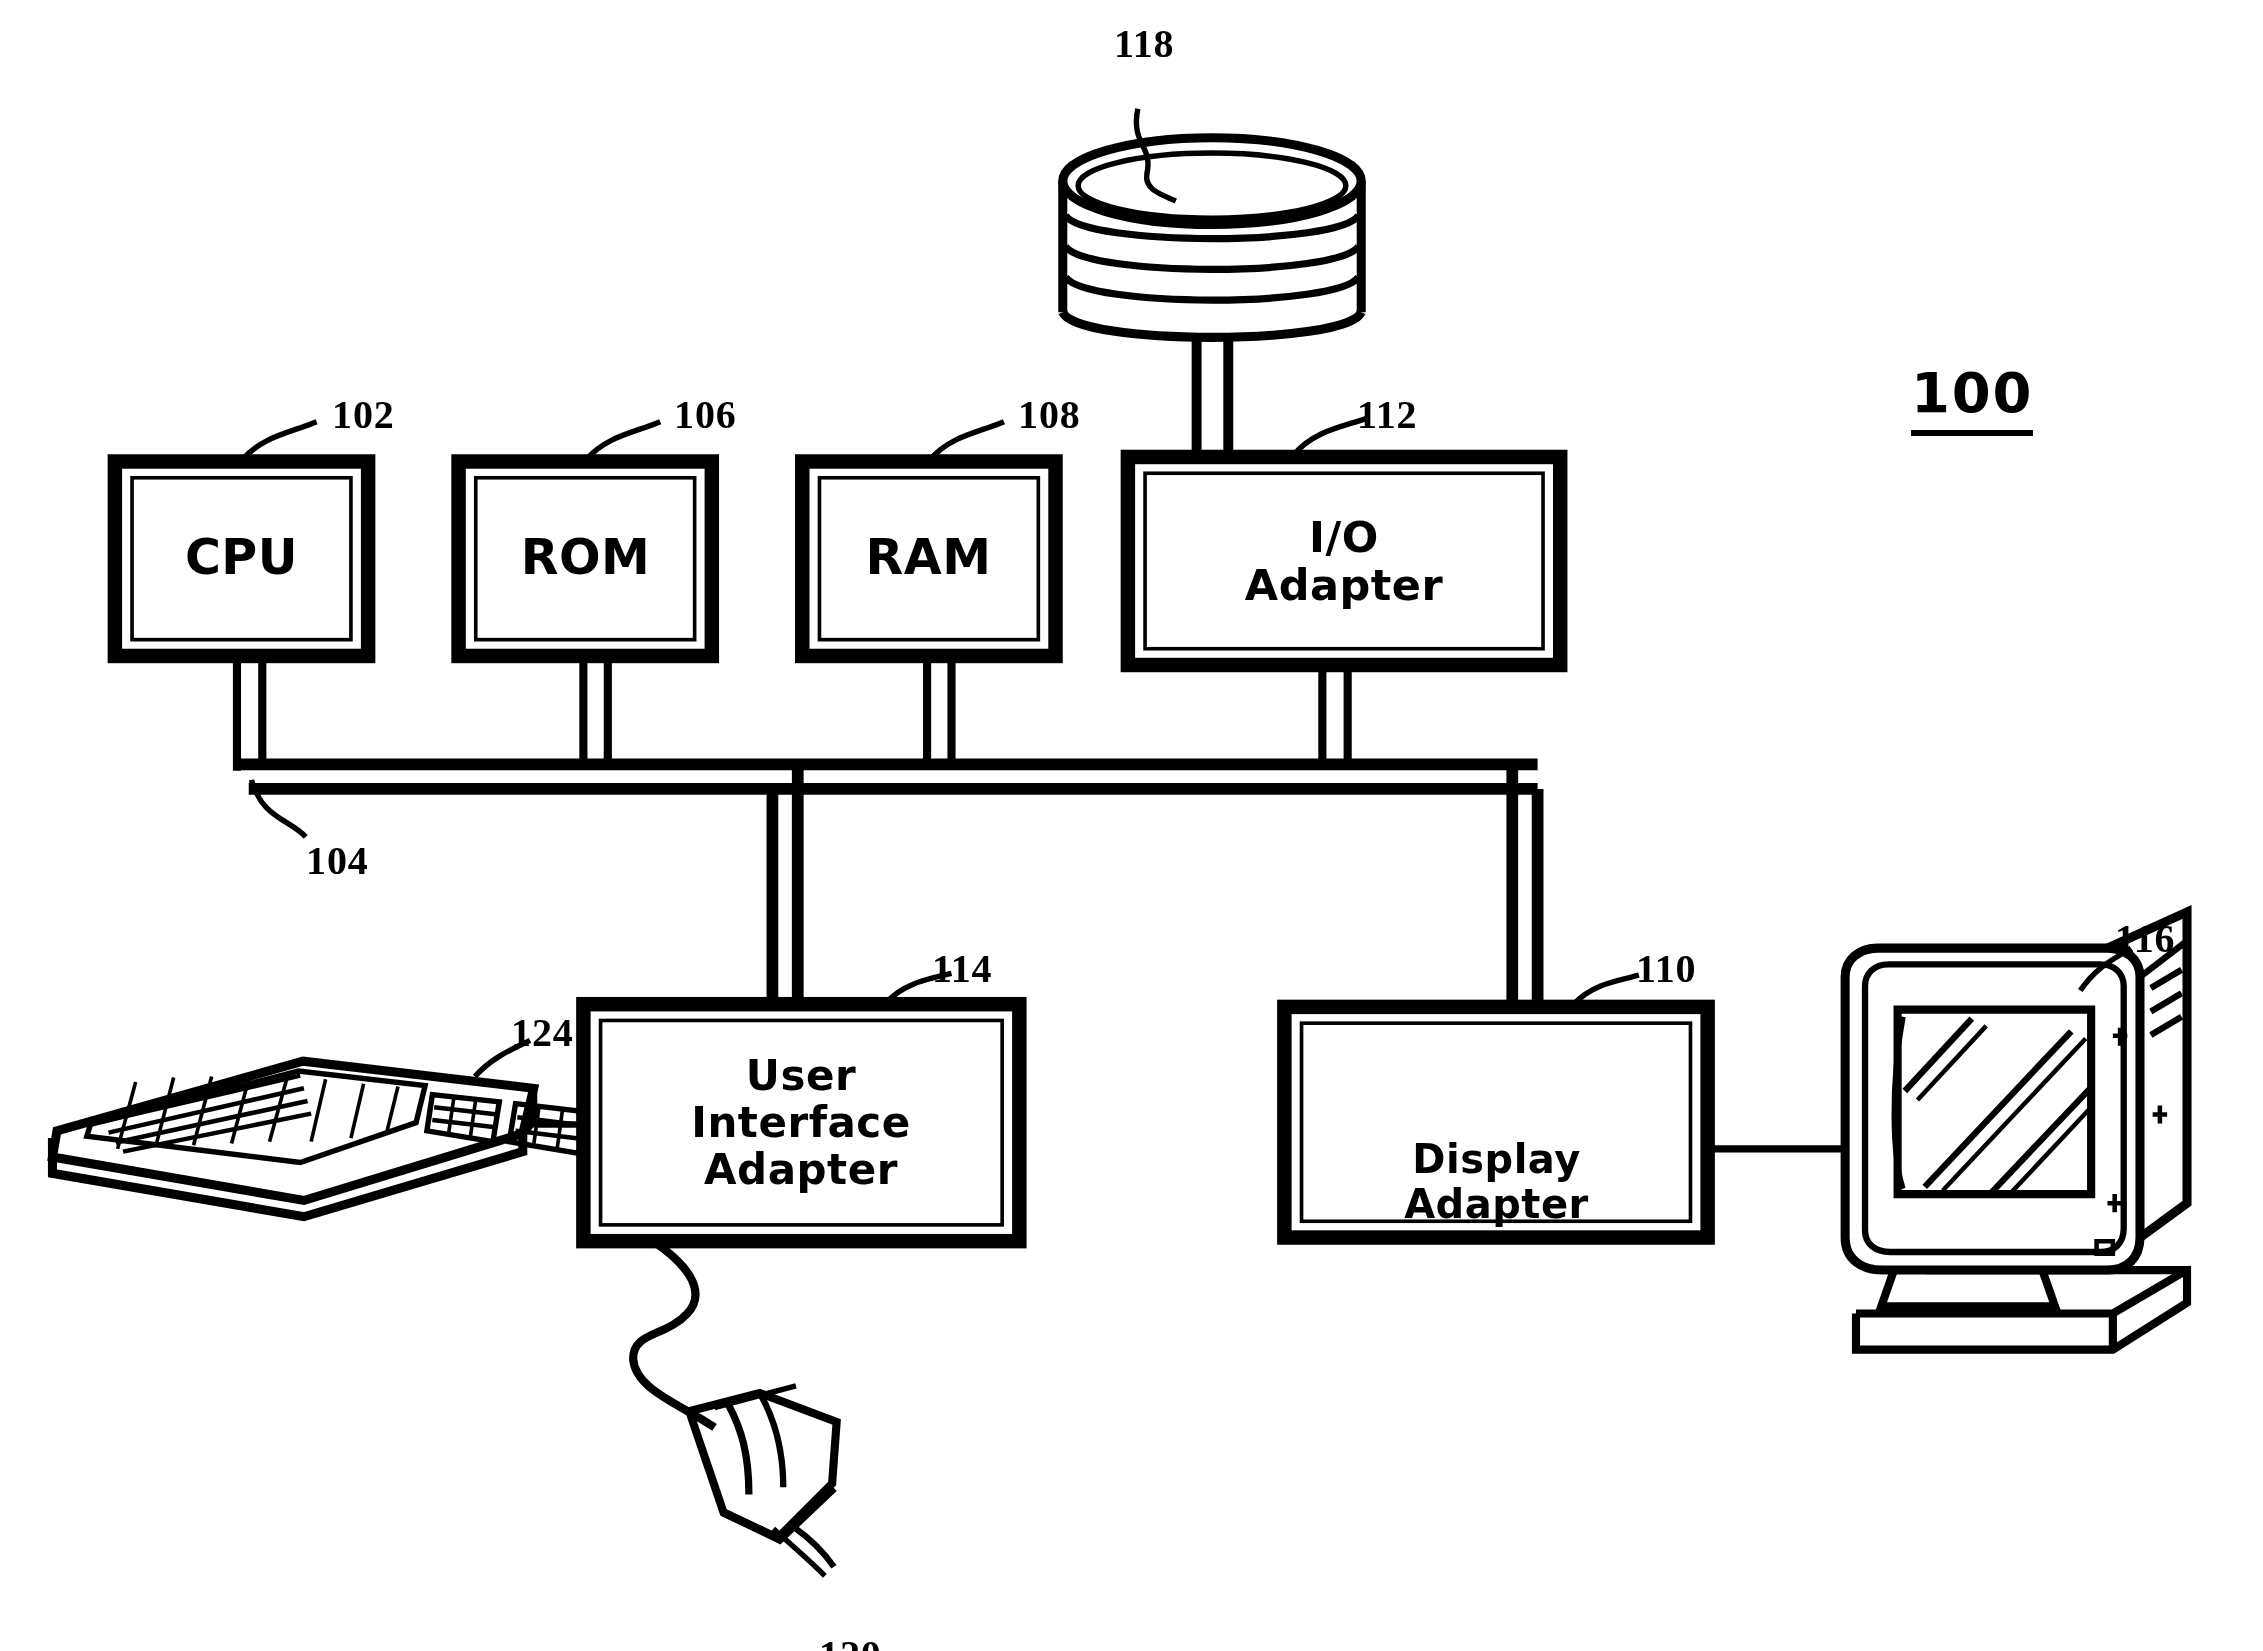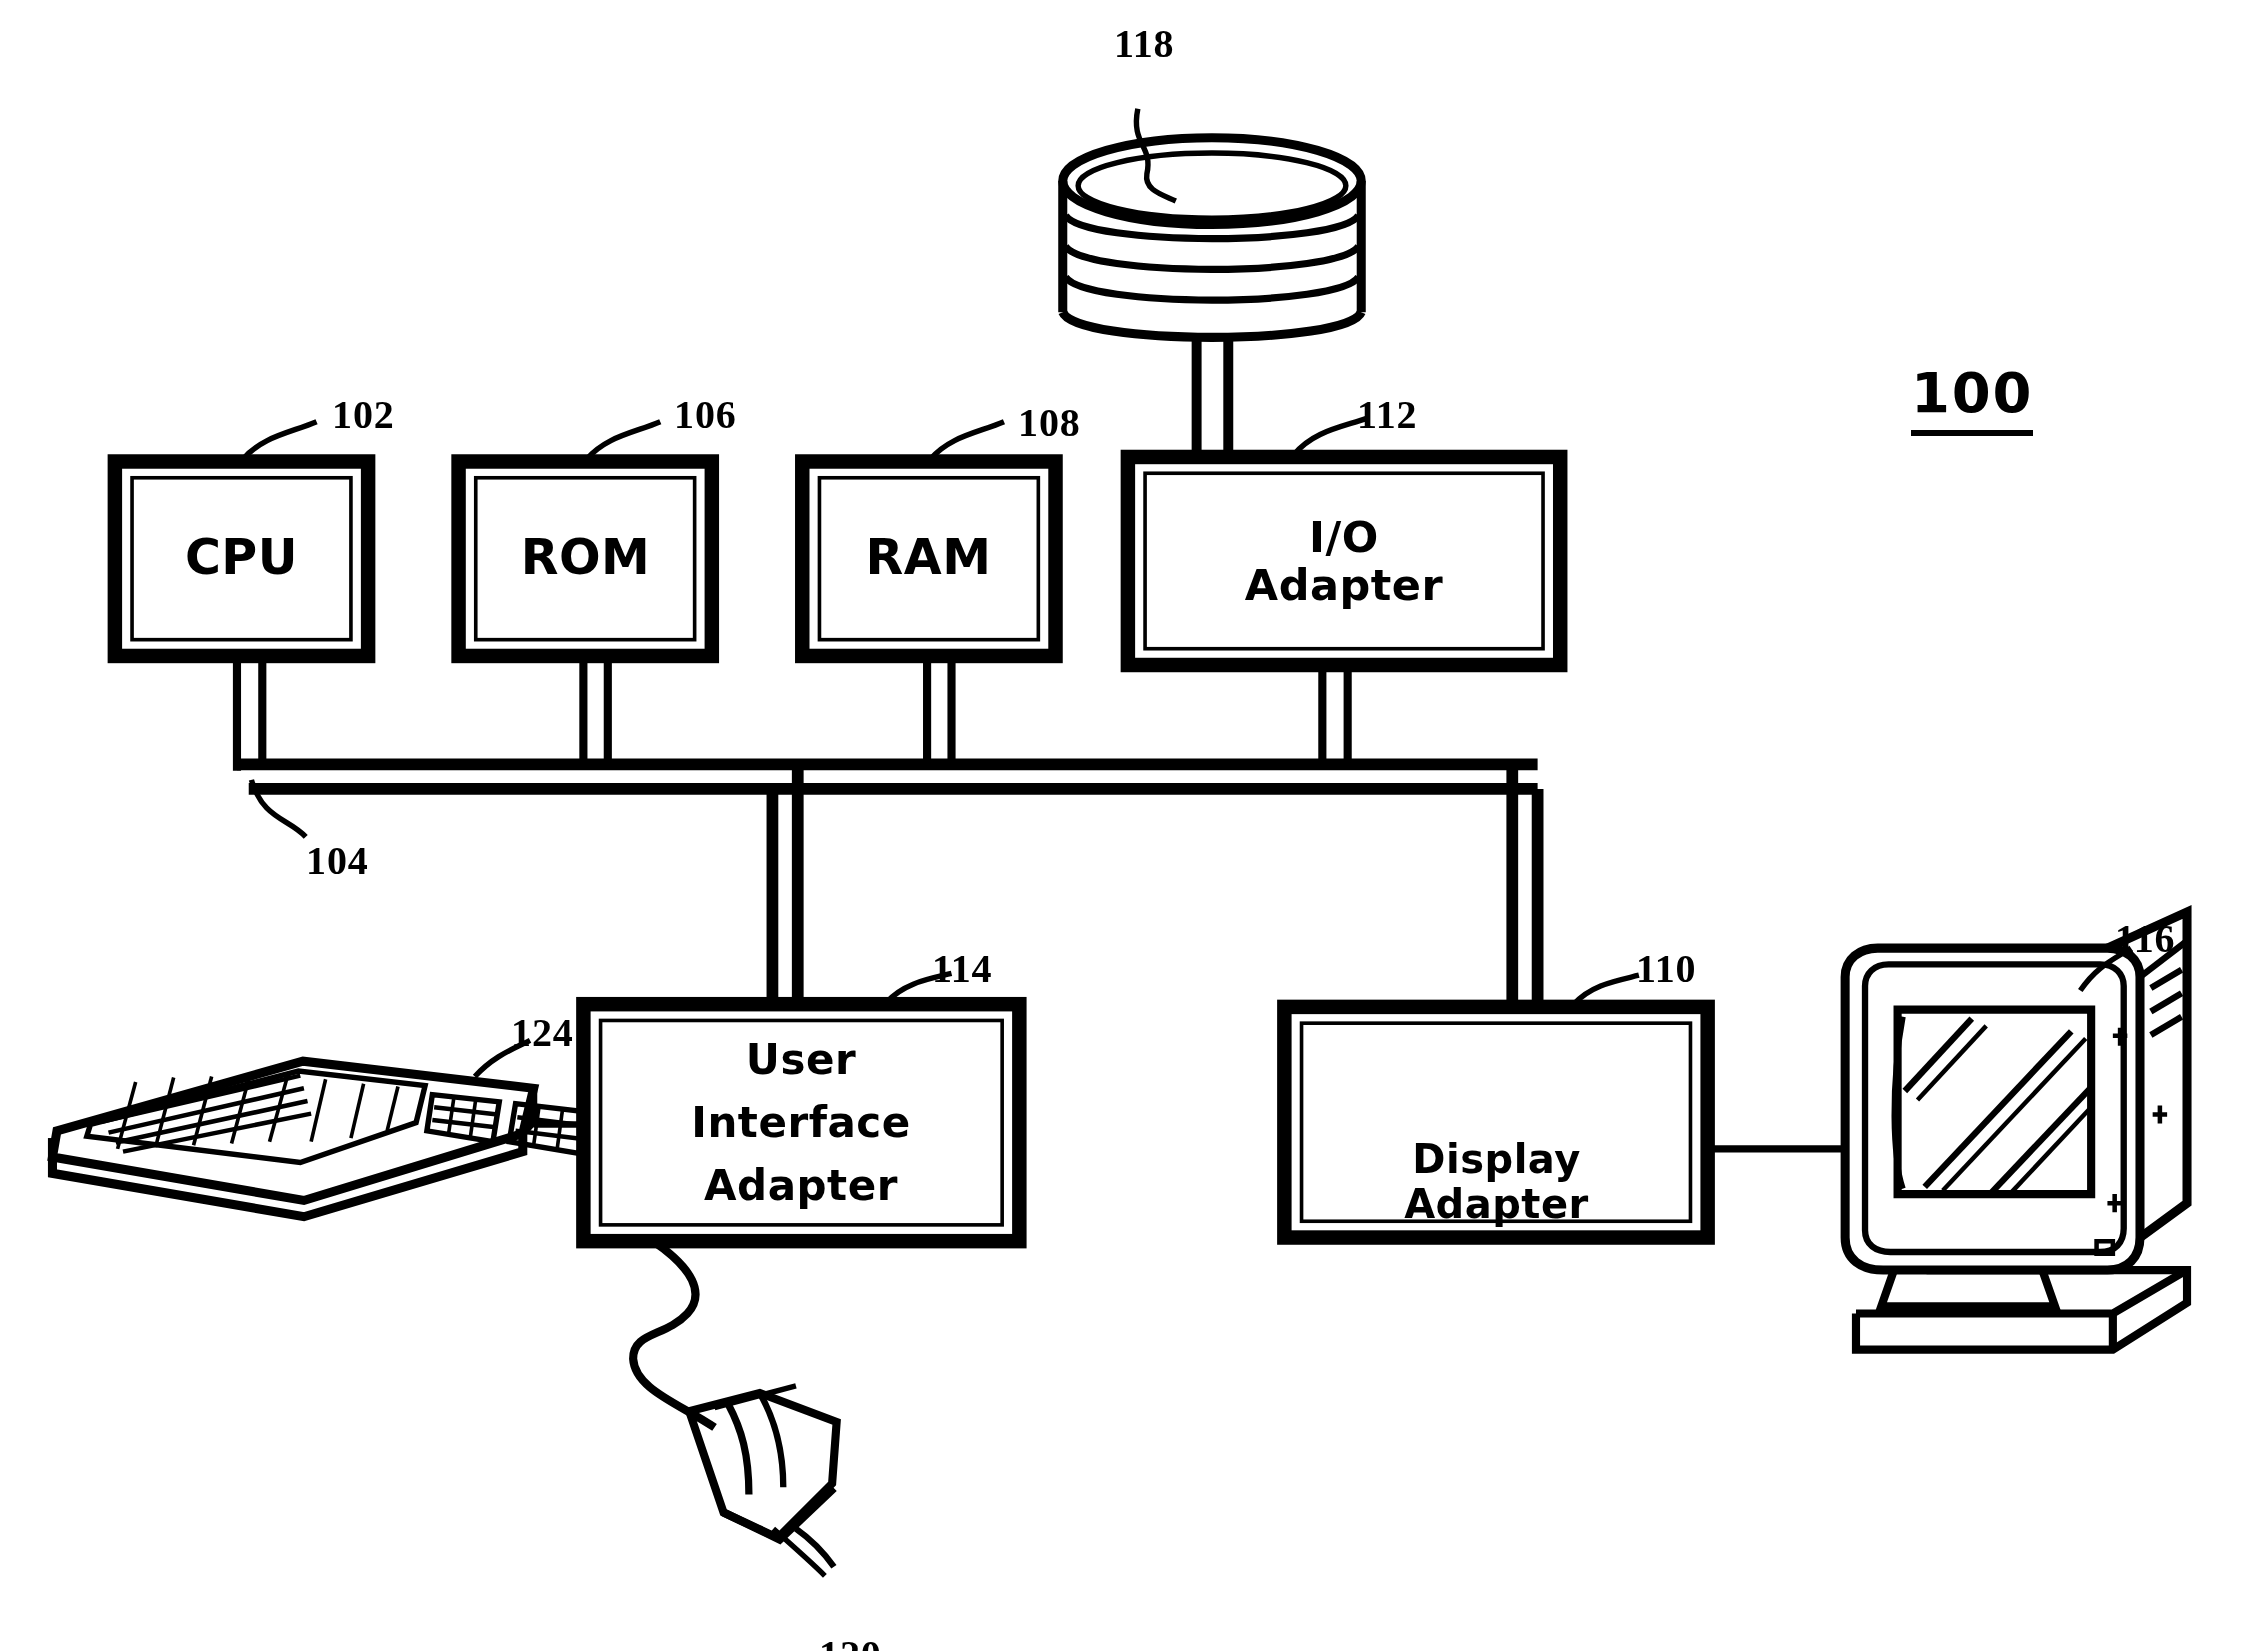--- a/index.html
+++ b/index.html
@@ -254,34 +254,34 @@
 
   <div class="blk-label" style="left:802px; top:461px; width:253px; height:194px; font-size:49px;">
     <span class="ln">RAM</span>
   </div>
 
   <div class="blk-label" style="left:1128px; top:457px; width:432px; height:208px; font-size:43px;">
     <span class="ln">I/O</span>
     <span class="ln">Adapter</span>
   </div>
 
-  <div class="blk-label" style="left:583px; top:1004px; width:436px; height:237px; font-size:42px;gap:16px;">
+  <div class="blk-label" style="left:583px; top:1004px; width:436px; height:237px; font-size:42px;">
     <span class="ln">User</span>
     <span class="ln">Interface</span>
     <span class="ln">Adapter</span>
   </div>
 
   <div class="blk-label" style="left:1285px; top:1066px; width:423px; height:231px; font-size:40px;">
     <span class="ln">Display</span>
     <span class="ln">Adapter</span>
   </div>
 
   <span class="ref" style="left:332px; top:391px;">102</span>
   <span class="ref" style="left:674px; top:391px;">106</span>
-  <span class="ref" style="left:1018px; top:391px;margin-top:8px;">108</span>
+  <span class="ref" style="left:1018px; top:391px;">108</span>
   <span class="ref" style="left:1357px; top:391px;">112</span>
   <span class="ref" style="left:932px; top:945px;">114</span>
   <span class="ref" style="left:1619px; top:945px;margin-left:17px;">110</span>
 
   <span class="ref" style="left:1114px; top:20px;">118</span>
   <span class="ref" style="left:2115px; top:915px;">116</span>
   <span class="ref" style="left:511px; top:1009px;">124</span>
   <span class="ref" style="left:819px; top:1583px;margin-top:48px;">120</span>
 
   <span class="ref" style="left:306px; top:837px;">104</span>

